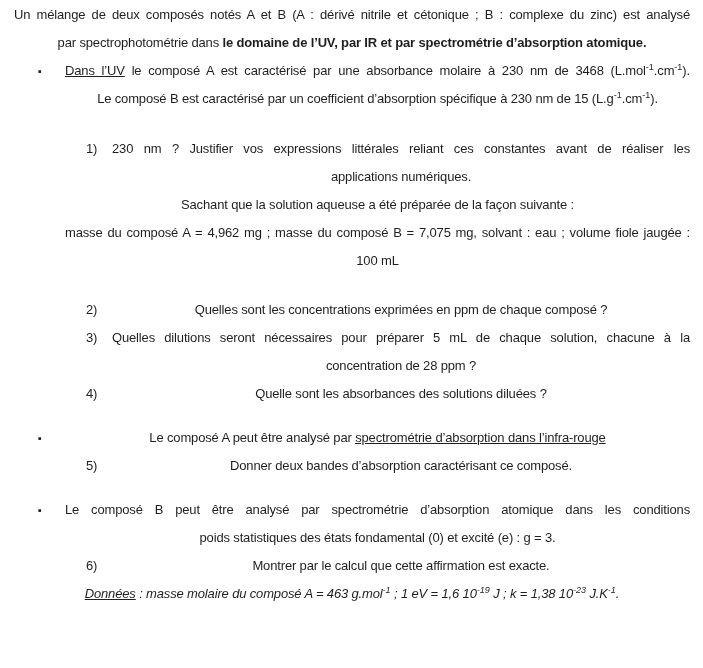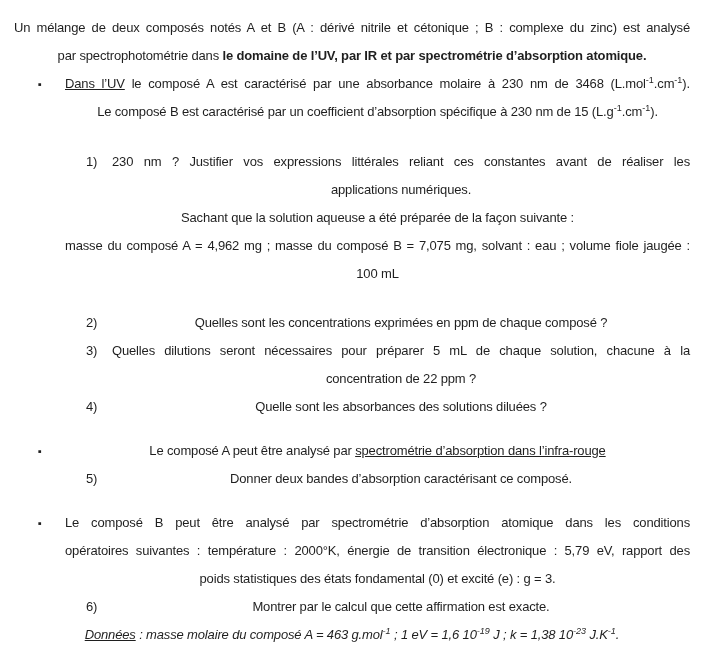--- a/index.html
+++ b/index.html
@@ -7,21 +7,21 @@
   body {
     width: 703px;
     height: 668px;
     background: #ffffff;
     overflow: hidden;
     font-family: "Liberation Sans", sans-serif;
     font-size: 13px;
     color: #1f1f1f;
     letter-spacing: -0.15px;
   }
-  .doc { padding-top: 14px; }
+  .doc { padding-top: 1px; }
   .line { position: relative; line-height: 28px; text-align: center; }
   .line:not(.just) { white-space: nowrap; }
   .just { text-align: justify; text-align-last: justify; }
   .para       { margin-left: 14px;  margin-right: 13px; }
   .data       { margin-left: 14px;  margin-right: 13px; font-style: italic; }
   .bullet, .bullet-cont { margin-left: 65px;  margin-right: 13px; }
   .num, .num-cont       { margin-left: 112px; margin-right: 13px; }
   .marker { position: absolute; top: 0; }
   .bullet > .marker { left: -27px; font-size: 11px; }
   .num > .marker    { left: -26px; }
@@ -38,22 +38,21 @@
     <div class="line bullet just"><span class="marker">▪</span><span class="u">Dans l’UV</span><span> le composé A est caractérisé par une absorbance molaire à 230 nm de 3468 (L.mol</span><sup class="sup">-1</sup><span>.cm</span><sup class="sup">-1</sup><span>).</span></div>
     <div class="line bullet-cont"><span>Le composé B est caractérisé par un coefficient d’absorption spécifique à 230 nm de 15 (L.g</span><sup class="sup">-1</sup><span>.cm</span><sup class="sup">-1</sup><span>).</span></div>
     <div class="line num just" style="margin-top: 22px;"><span class="marker">1)</span></div>
     <div class="line num-cont just"><span>230 nm ? Justifier vos expressions littérales reliant ces constantes avant de réaliser les</span></div>
     <div class="line num-cont"><span>applications numériques.</span></div>
     <div class="line bullet-cont"><span>Sachant que la solution aqueuse a été préparée de la façon suivante :</span></div>
     <div class="line bullet-cont just"><span>masse du composé A = 4,962 mg ; masse du composé B = 7,075 mg, solvant : eau ; volume fiole jaugée :</span></div>
     <div class="line bullet-cont"><span>100 mL</span></div>
     <div class="line num" style="margin-top: 21px;"><span class="marker">2)</span><span>Quelles sont les concentrations exprimées en ppm de chaque composé ?</span></div>
     <div class="line num just"><span class="marker">3)</span><span>Quelles dilutions seront nécessaires pour préparer 5 mL de chaque solution, chacune à la</span></div>
-    <div class="line num-cont"><span>concentration de 22 ppm ?</span></div>
+    <div class="line num-cont"><span>concentration de 28 ppm ?</span></div>
     <div class="line num"><span class="marker">4)</span><span>Quelle sont les absorbances des solutions diluées ?</span></div>
     <div class="line bullet" style="margin-top: 16px;"><span class="marker">▪</span><span>Le composé A peut être analysé par </span><span class="u">spectrométrie d’absorption dans l’infra-rouge</span></div>
     <div class="line num"><span class="marker">5)</span><span>Donner deux bandes d’absorption caractérisant ce composé.</span></div>
     <div class="line bullet just" style="margin-top: 16px;"><span class="marker">▪</span><span>Le composé B peut être analysé par spectrométrie d’absorption atomique dans les conditions</span></div>
-    <div class="line bullet-cont just"><span>opératoires suivantes : température : 2000°K, énergie de transition électronique : 5,79 eV, rapport des</span></div>
     <div class="line bullet-cont"><span>poids statistiques des états fondamental (0) et excité (e) : g = 3.</span></div>
     <div class="line num"><span class="marker">6)</span><span>Montrer par le calcul que cette affirmation est exacte.</span></div>
     <div class="line data"><span class="u">Données</span><span> : masse molaire du composé A = 463 g.mol</span><sup class="sup">-1</sup><span> ; 1 eV = 1,6 10</span><sup class="sup">-19</sup><span> J ; k = 1,38 10</span><sup class="sup">-23</sup><span> J.K</span><sup class="sup">-1</sup><span>.</span></div>
   </div>
 
 </body></html>

